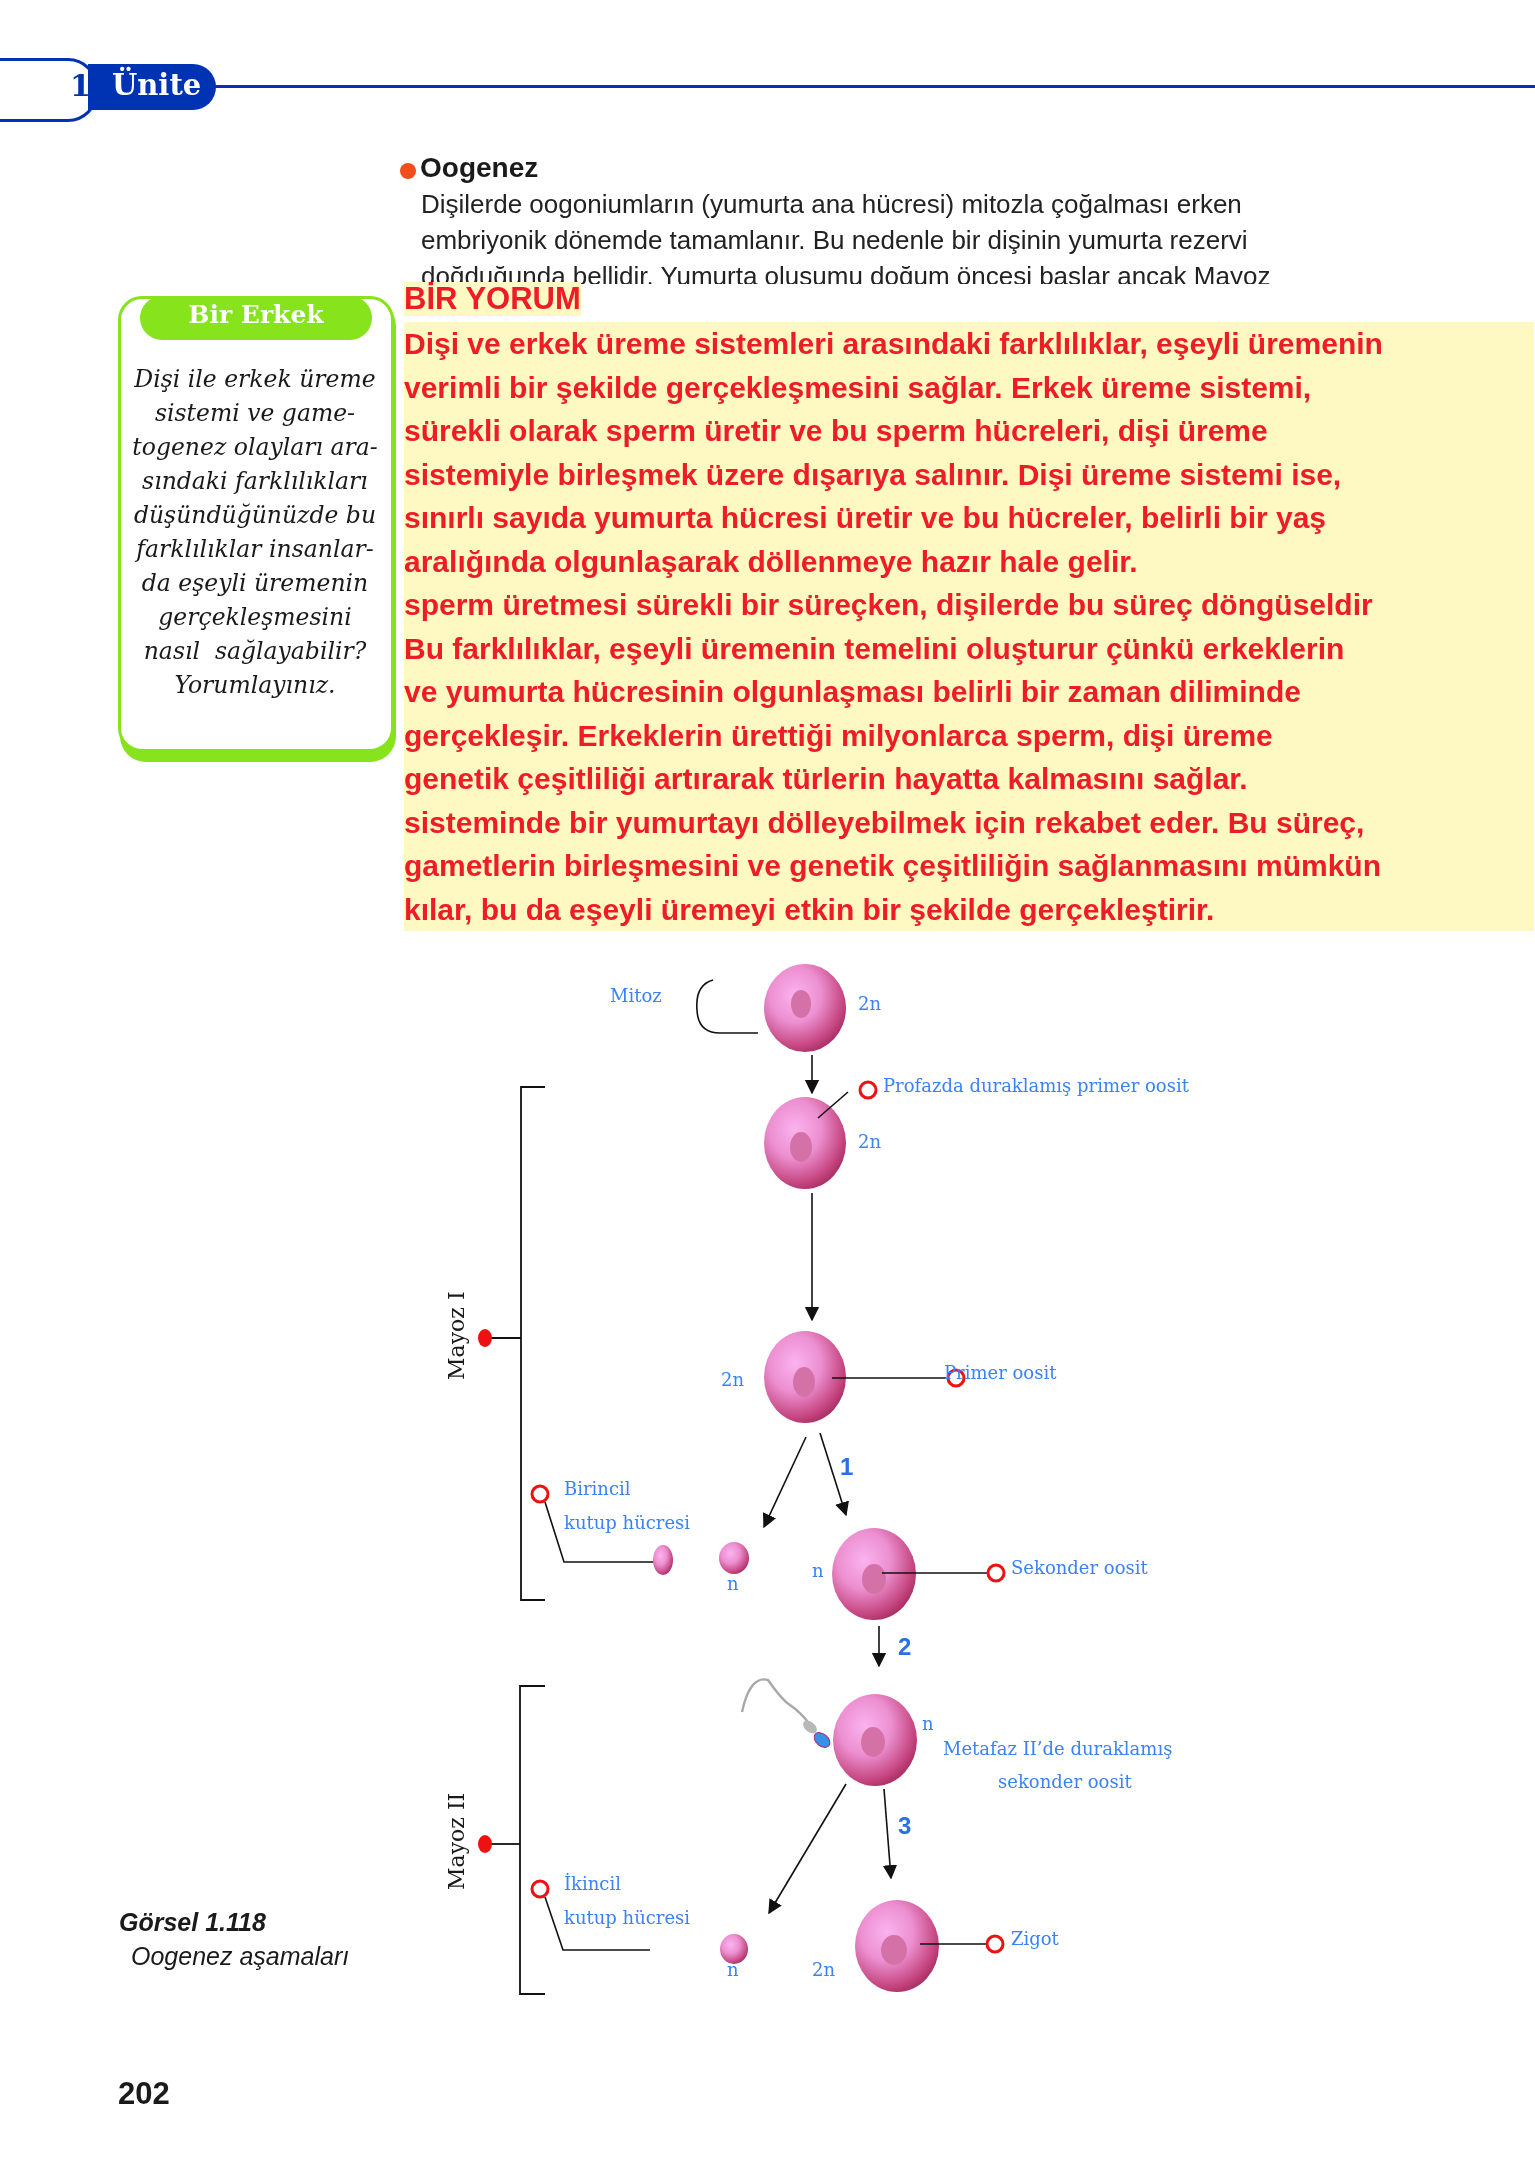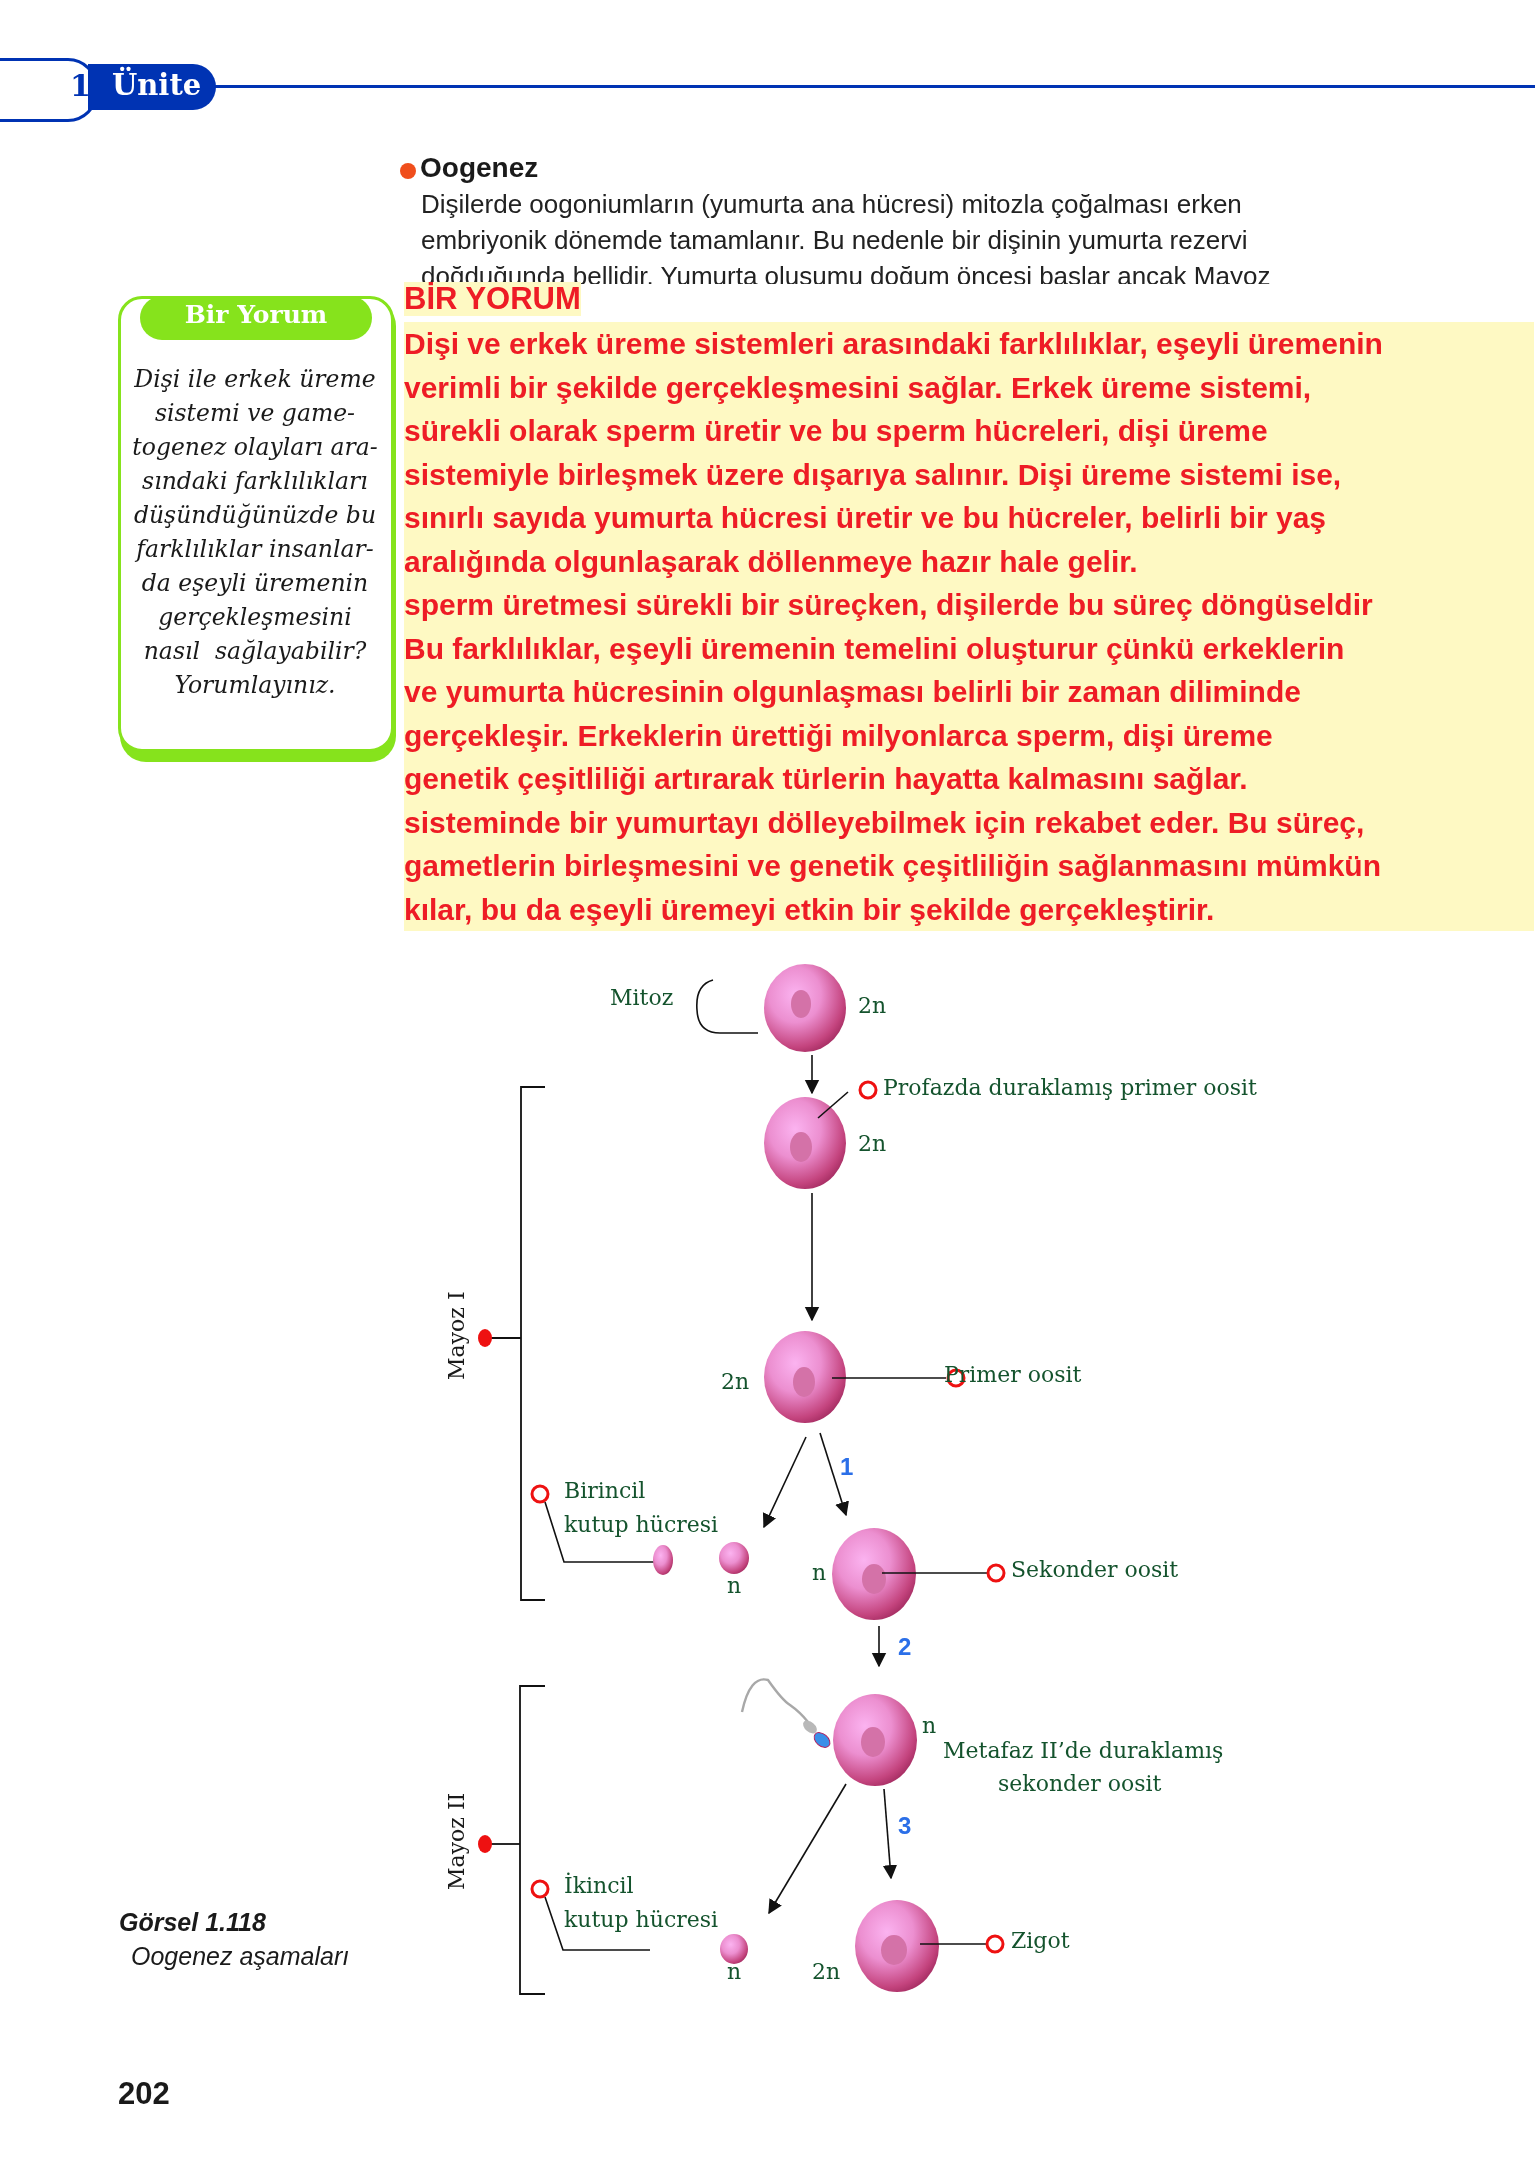--- a/index.html
+++ b/index.html
@@ -35,21 +35,21 @@
   .gbody { position:absolute; left:124px; top:362px; width:262px; text-align:center;
            font-family:"DejaVu Serif", serif; font-style:italic; font-size:23.5px; line-height:34px; color:#1a1a1a; }
 
   
   .red { position:absolute; left:404px; color:#ee1c25; font-family:"Liberation Sans", sans-serif;
          font-weight:bold; font-size:30px; line-height:43.5px; background:#fef9c3; }
   .red-title { top:282px; font-size:31px; line-height:34px; }
   .red-body { top:322px; width:1130px; }
 
   
-  .lbl { position:absolute; font-family:"DejaVu Serif", serif; font-size:22px; color:#14532d; white-space:nowrap; }
+  .lbl { position:absolute; font-family:"DejaVu Serif", serif; font-size:18px; color:#3b82f6; white-space:nowrap; }
   .num { position:absolute; font-family:"Liberation Sans", sans-serif; font-weight:bold; font-size:24px; color:#2b6fe8; }
   .vert { position:absolute; font-family:"DejaVu Serif", serif; font-size:22px; color:#1a1a1a;
           transform:rotate(-90deg); transform-origin:left top; white-space:nowrap; }
 
   
   .cap1 { position:absolute; left:119px; top:1908px; font-family:"Liberation Sans", sans-serif;
           font-weight:bold; font-style:italic; font-size:25px; color:#1a1a1a; }
   .cap2 { position:absolute; left:131px; top:1942px; font-family:"Liberation Sans", sans-serif;
           font-style:italic; font-size:25px; color:#1a1a1a; }
   .pageno { position:absolute; left:118px; top:2076px; font-family:"Liberation Sans", sans-serif;
@@ -73,21 +73,21 @@
     <div>Dişilerde oogoniumların (yumurta ana hücresi) mitozla çoğalması erken</div>
     <div>embriyonik dönemde tamamlanır. Bu nedenle bir dişinin yumurta rezervi</div>
     <div>doğduğunda bellidir. Yumurta oluşumu doğum öncesi başlar ancak Mayoz</div>
   </div>
 </div>
 
 <div>
   <div class="gbox-shadow"></div>
   <div class="gbox"></div>
   <div class="gtab"></div>
-  <div class="gtab-text">Bir Yorum</div>
+  <div class="gtab-text">Bir Erkek</div>
   <div class="gbody">
     <div>Dişi ile erkek üreme</div>
     <div>sistemi ve game-</div>
     <div>togenez olayları ara-</div>
     <div>sındaki farklılıkları</div>
     <div>düşündüğünüzde bu</div>
     <div>farklılıklar insanlar-</div>
     <div>da eşeyli üremenin</div>
     <div>gerçekleşmesini</div>
     <div style="white-space:pre;">nasıl  sağlayabilir?</div>

